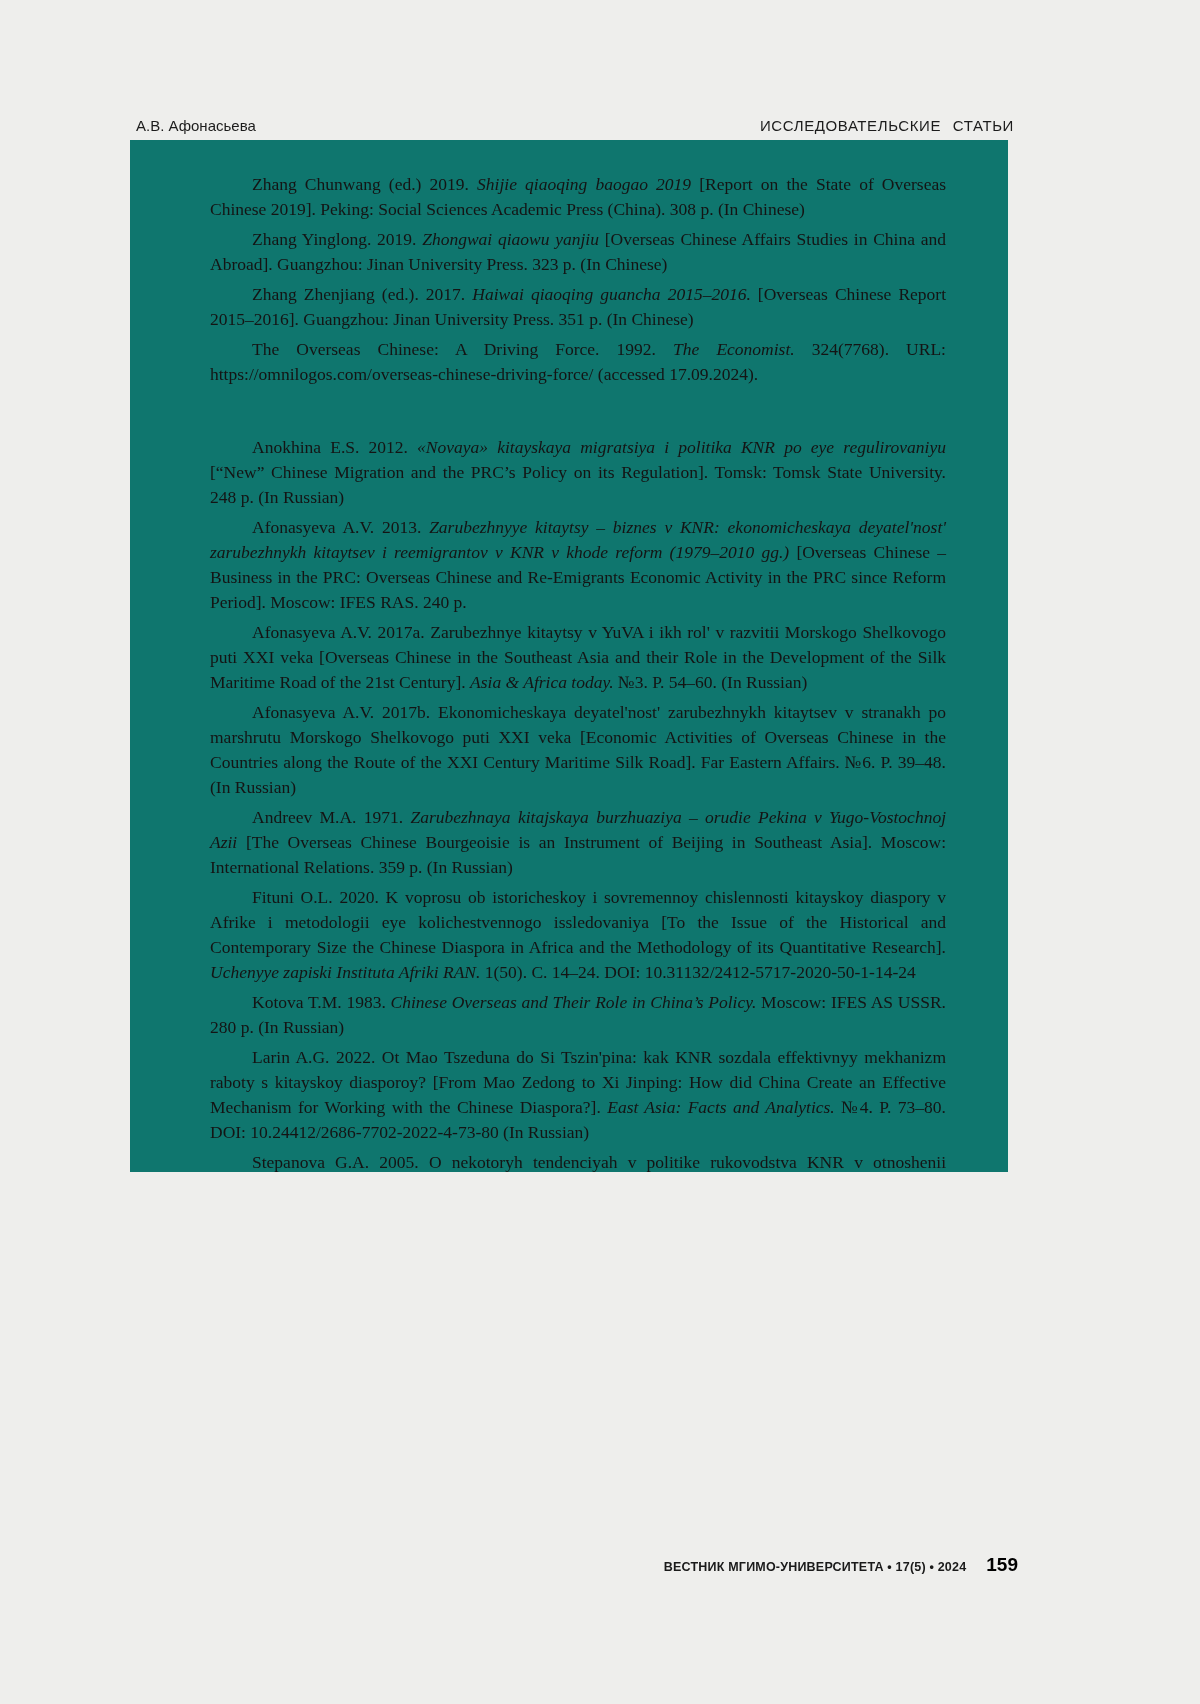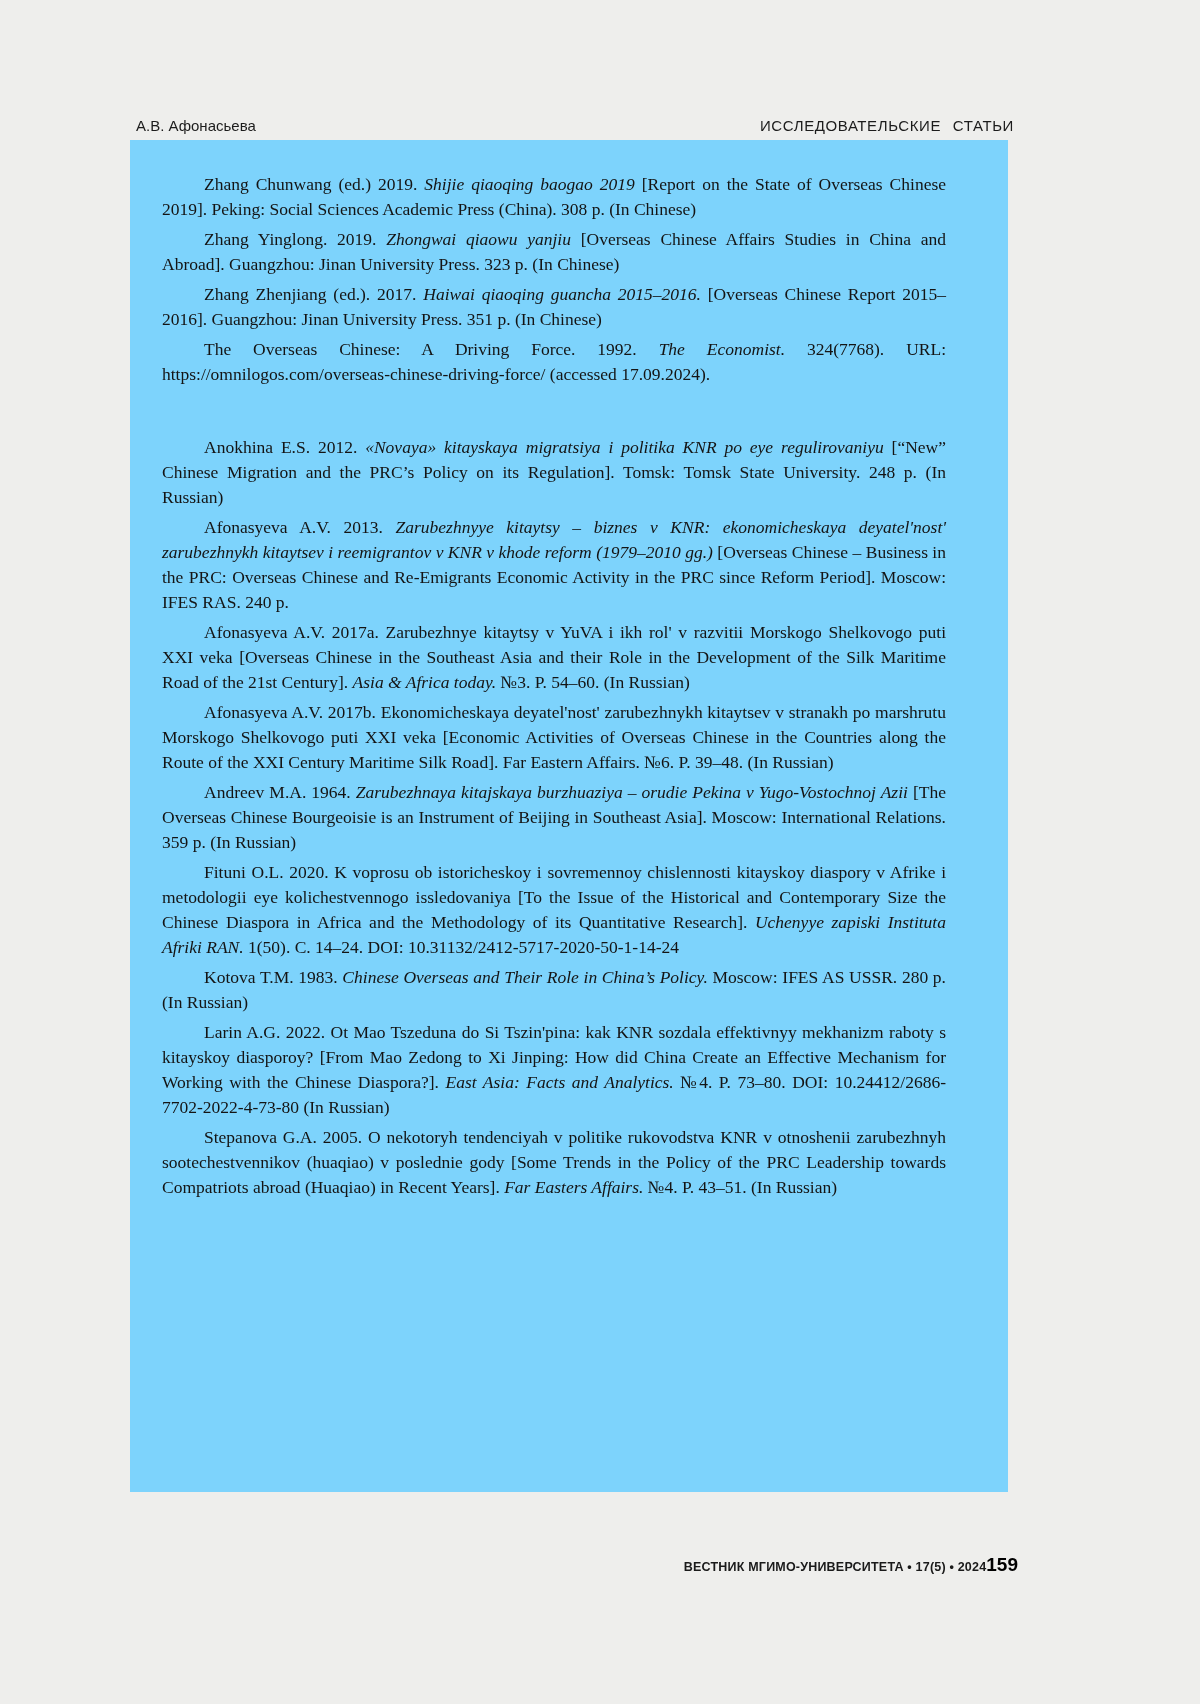--- a/index.html
+++ b/index.html
@@ -29,23 +29,23 @@
     letter-spacing: 0.6px;
     word-spacing: 7px;
     font-weight: 500;
   }
   
   .card {
     position: absolute;
     top: 140px;
     left: 130px;
     width: 878px;
-    height: 1352px;
-    background: #7dd3fc;
-    padding: 32px 62px 30px 32px;
+    height: 1032px;
+    background: #0f766e;
+    padding: 32px 62px 30px 80px;
     overflow: hidden;
   }
   .refs-group { display: block; }
   .refs-group + .refs-group { margin-top: 48px; }
   p.ref {
     font-size: 17.5px;
     line-height: 25px;
     color: #141414;
     text-align: justify;
     text-indent: 42px;
@@ -56,20 +56,21 @@
   p.ref .it { font-style: italic; }
   
   .page-footer {
     position: absolute;
     top: 1510px;
     left: 130px;
     width: 888px;
     display: flex;
     justify-content: flex-end;
     align-items: baseline;
+    gap: 20px;
     font-family: "Liberation Sans", sans-serif;
   }
   .page-footer .journal {
     font-size: 12.5px;
     font-weight: bold;
     color: #1a1a1a;
     letter-spacing: 0.2px;
   }
   .page-footer .pageno {
     font-size: 19px;
@@ -91,21 +92,21 @@
       <p class="ref"><span>Zhang Chunwang (ed.) 2019. </span><span class="it">Shijie qiaoqing baogao 2019</span><span> [Report on the State of Overseas Chinese 2019]. Peking: Social Sciences Academic Press (China). 308 p. (In Chinese)</span></p>
       <p class="ref"><span>Zhang Yinglong. 2019. </span><span class="it">Zhongwai qiaowu yanjiu</span><span> [Overseas Chinese Affairs Studies in China and Abroad]. Guangzhou: Jinan University Press. 323 p. (In Chinese)</span></p>
       <p class="ref"><span>Zhang Zhenjiang (ed.). 2017. </span><span class="it">Haiwai qiaoqing guancha 2015–2016.</span><span> [Overseas Chinese Report 2015–2016]. Guangzhou: Jinan University Press. 351 p. (In Chinese)</span></p>
       <p class="ref"><span>The Overseas Chinese: A Driving Force. 1992. </span><span class="it">The Economist.</span><span> 324(7768). URL: https://omnilogos.com/overseas-chinese-driving-force/ (accessed 17.09.2024).</span></p>
     </section>
   <section class="refs-group" id="refs-russian">
       <p class="ref"><span>Anokhina E.S. 2012. </span><span class="it">«Novaya» kitayskaya migratsiya i politika KNR po eye regulirovaniyu</span><span> [“New” Chinese Migration and the PRC’s Policy on its Regulation]. Tomsk: Tomsk State University. 248 p. (In Russian)</span></p>
       <p class="ref"><span>Afonasyeva A.V. 2013. </span><span class="it">Zarubezhnyye kitaytsy – biznes v KNR: ekonomicheskaya deyatel'nost' zarubezhnykh kitaytsev i reemigrantov v KNR v khode reform (1979–2010 gg.)</span><span> [Overseas Chinese – Business in the PRC: Overseas Chinese and Re-Emigrants Economic Activity in the PRC since Reform Period]. Moscow: IFES RAS. 240 p.</span></p>
       <p class="ref"><span>Afonasyeva A.V. 2017a. Zarubezhnye kitaytsy v YuVA i ikh rol' v razvitii Morskogo Shelkovogo puti XXI veka [Overseas Chinese in the Southeast Asia and their Role in the Development of the Silk Maritime Road of the 21st Century]. </span><span class="it">Asia &amp; Africa today.</span><span> №3. P. 54–60. (In Russian)</span></p>
       <p class="ref"><span>Afonasyeva A.V. 2017b. Ekonomicheskaya deyatel'nost' zarubezhnykh kitaytsev v stranakh po marshrutu Morskogo Shelkovogo puti XXI veka [Economic Activities of Overseas Chinese in the Countries along the Route of the XXI Century Maritime Silk Road]. Far Eastern Affairs. №6. P. 39–48. (In Russian)</span></p>
-      <p class="ref"><span>Andreev M.A. 1964. </span><span class="it">Zarubezhnaya kitajskaya burzhuaziya – orudie Pekina v Yugo-Vostochnoj Azii</span><span> [The Overseas Chinese Bourgeoisie is an Instrument of Beijing in Southeast Asia]. Moscow: International Relations. 359 p. (In Russian)</span></p>
+      <p class="ref"><span>Andreev M.A. 1971. </span><span class="it">Zarubezhnaya kitajskaya burzhuaziya – orudie Pekina v Yugo-Vostochnoj Azii</span><span> [The Overseas Chinese Bourgeoisie is an Instrument of Beijing in Southeast Asia]. Moscow: International Relations. 359 p. (In Russian)</span></p>
       <p class="ref"><span>Fituni O.L. 2020. K voprosu ob istoricheskoy i sovremennoy chislennosti kitayskoy diaspory v Afrike i metodologii eye kolichestvennogo issledovaniya [To the Issue of the Historical and Contemporary Size the Chinese Diaspora in Africa and the Methodology of its Quantitative Research]. </span><span class="it">Uchenyye zapiski Instituta Afriki RAN.</span><span> 1(50). C. 14–24. DOI: 10.31132/2412-5717-2020-50-1-14-24</span></p>
       <p class="ref"><span>Kotova T.M. 1983. </span><span class="it">Chinese Overseas and Their Role in China’s Policy.</span><span> Moscow: IFES AS USSR. 280 p. (In Russian)</span></p>
       <p class="ref"><span>Larin A.G. 2022. Ot Mao Tszeduna do Si Tszin'pina: kak KNR sozdala effektivnyy mekhanizm raboty s kitayskoy diasporoy? [From Mao Zedong to Xi Jinping: How did China Create an Effective Mechanism for Working with the Chinese Diaspora?]. </span><span class="it">East Asia: Facts and Analytics.</span><span> №4. P. 73–80. DOI: 10.24412/2686-7702-2022-4-73-80 (In Russian)</span></p>
       <p class="ref"><span>Stepanova G.A. 2005. O nekotoryh tendenciyah v politike rukovodstva KNR v otnoshenii zarubezhnyh sootechestvennikov (huaqiao) v poslednie gody [Some Trends in the Policy of the PRC Leadership towards Compatriots abroad (Huaqiao) in Recent Years]. </span><span class="it">Far Easters Affairs.</span><span> №4. P. 43–51. (In Russian)</span></p>
     </section>
 </main>
 
 <div class="page-footer">
   <span class="journal">ВЕСТНИК МГИМО-УНИВЕРСИТЕТА • 17(5) • 2024</span>
   <span class="pageno">159</span>

